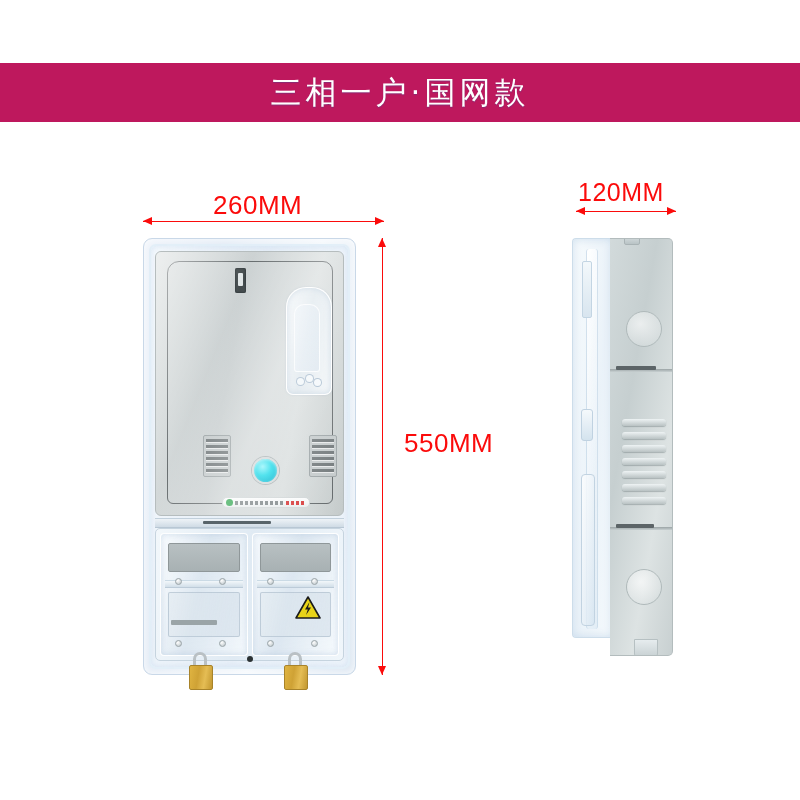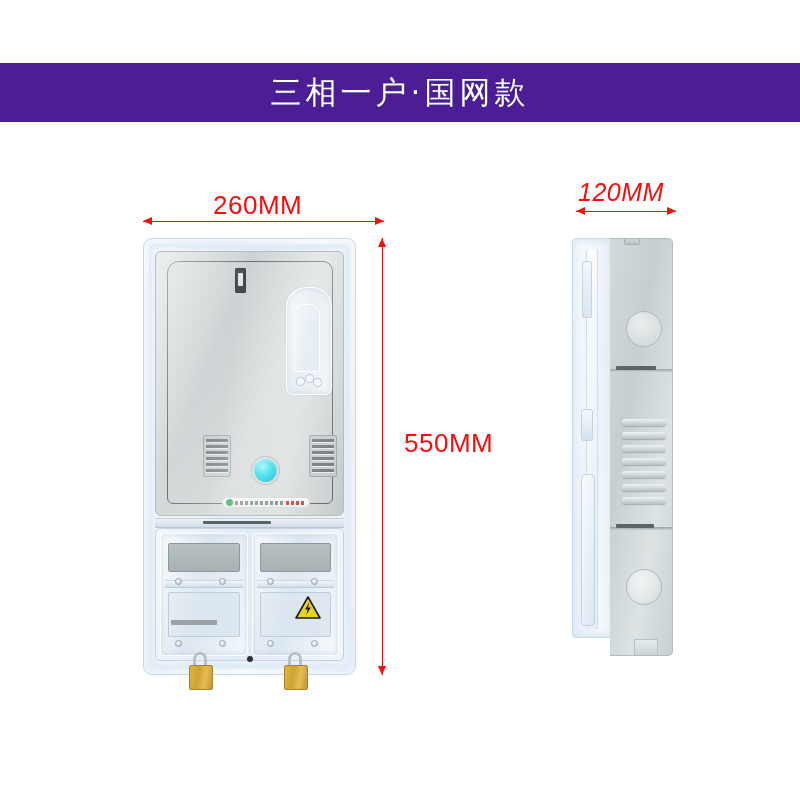--- a/index.html
+++ b/index.html
@@ -15,21 +15,21 @@
     font-family: "Liberation Sans", sans-serif;
   }
 
   
   #banner {
     position: absolute;
     left: 0;
     top: 63px;
     width: 800px;
     height: 59px;
-    background: #4c1d95;
+    background: #be185d;
     display: flex;
     align-items: center;
     justify-content: center;
     box-sizing: border-box;
   }
   #banner-title {
     color: #ffffff;
     font-size: 31px;
     letter-spacing: 4px;
     font-weight: 400;
@@ -42,21 +42,21 @@
   .dim-label {
     position: absolute;
     color: #fb0b0b;
     font-size: 26px;
     font-weight: 400;
     letter-spacing: 0.5px;
     white-space: nowrap;
     font-family: "Liberation Sans", sans-serif;
   }
   #dim-width-front-label { left: 213px; top: 190px; }
-  #dim-width-side-label  { left: 578px; top: 178px; font-size: 25px; font-style: italic; }
+  #dim-width-side-label  { left: 578px; top: 178px; font-size: 25px; }
   #dim-height-label      { left: 404px; top: 428px; }
 
   .dim-arrow-h {
     position: absolute;
     height: 1px;
     background: #fb0b0b;
   }
   .dim-arrow-h::before,
   .dim-arrow-h::after {
     content: "";

